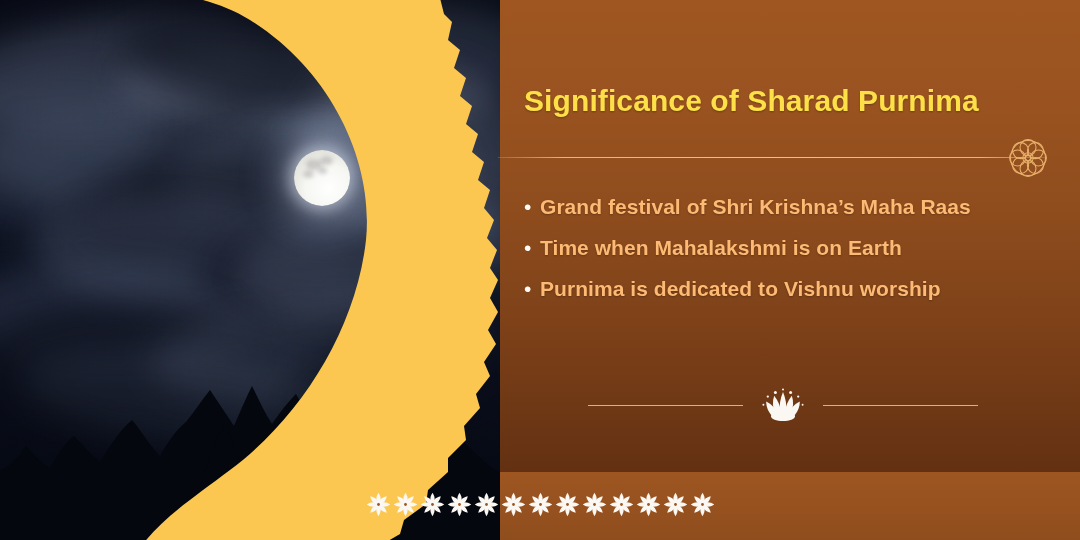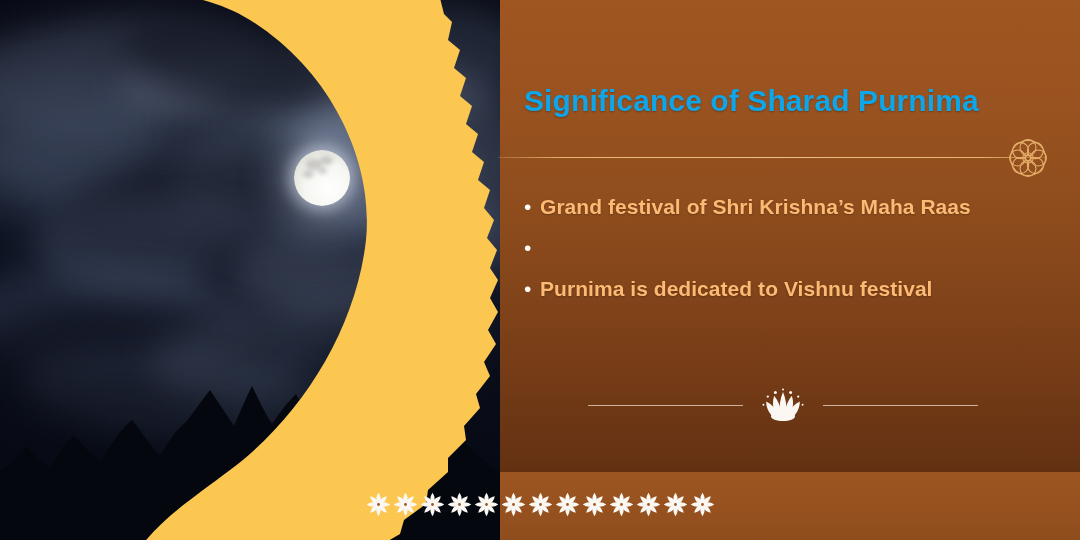--- a/index.html
+++ b/index.html
@@ -133,21 +133,21 @@
     pointer-events:none;
   }
   .arc svg { display:block; width:100%; height:100%; }
 
   
   .title {
     position:absolute;
     left:524px; top:84px;
     width:520px;
     font-size:30px; font-weight:bold;
-    color:#0ea5e9;
+    color:#fde047;
     letter-spacing:.1px;
     text-shadow:0 1px 2px rgba(0,0,0,.28);
     white-space:nowrap;
   }
   .rule {
     position:absolute;
     left:498px; top:157px;
     width:548px; height:1px;
     background:linear-gradient(90deg,
       rgba(226,173,97,.25) 0%,
@@ -341,24 +341,25 @@
     </svg>
   </div>
 
   <div class="bullets">
     <div class="bullet-row">
       <span class="bullet-dot">•</span>
       <span class="bullet-text">Grand festival of Shri Krishna’s Maha Raas</span>
     </div>
     <div class="bullet-row">
       <span class="bullet-dot">•</span>
+      <span class="bullet-text">Time when Mahalakshmi is on Earth</span>
     </div>
     <div class="bullet-row">
       <span class="bullet-dot">•</span>
-      <span class="bullet-text">Purnima is dedicated to Vishnu festival</span>
+      <span class="bullet-text">Purnima is dedicated to Vishnu worship</span>
     </div>
   </div>
 
   <div class="divider">
     <div class="div-line"></div>
     <div class="lotus">
       <svg viewBox="0 0 48 34">
         <g fill="#fbf7f2">
 
           <path d="M24,4 C26.6,10 27.8,17 27.4,24 L20.6,24 C20.2,17 21.4,10 24,4 Z"></path>

